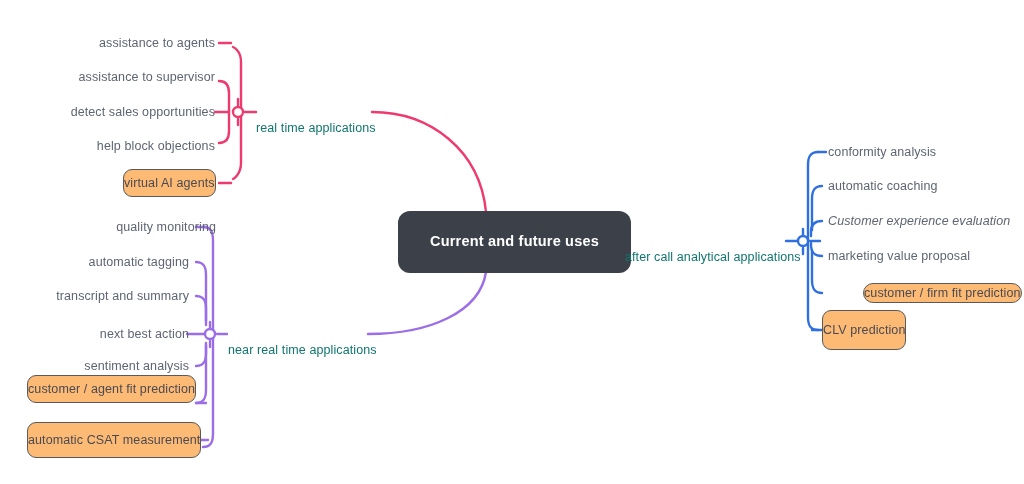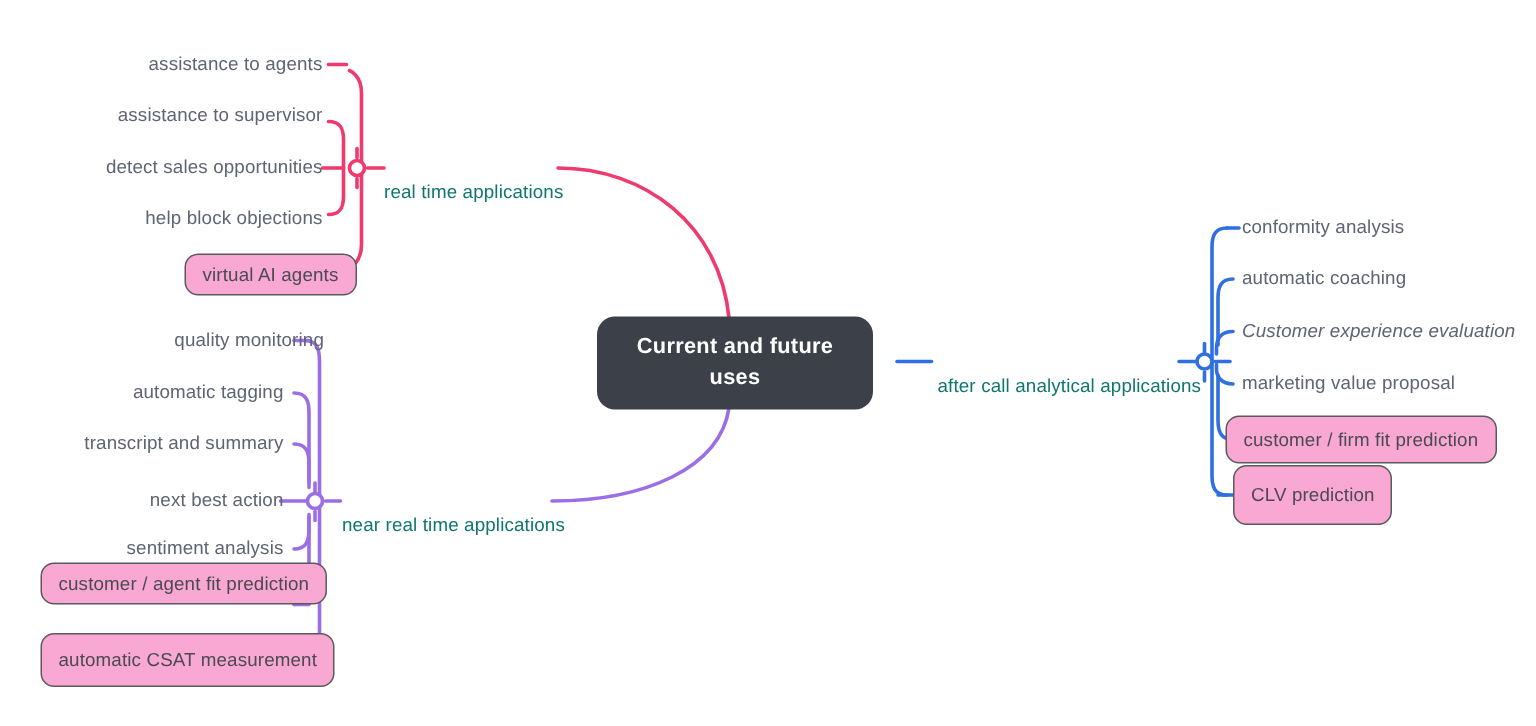--- a/index.html
+++ b/index.html
@@ -47,27 +47,27 @@
     position: absolute;
     white-space: nowrap;
     font-size: 12.5px;
     color: #0f766e;
     transform: translateY(-50%);
     letter-spacing: 0.1px;
     margin-top: 16px;
   }
   .hl-box {
     position: absolute;
-    background: #f9a8d4;
+    background: #fdba74;
     border: 1.6px solid #5a5a5a;
     border-radius: 9px;
     box-sizing: border-box;
     display: flex;
     align-items: center;
-    padding: 0 11px;
+    padding: 0 0;
     font-size: 12.5px;
     color: #4a4a52;
     white-space: nowrap;
     transform: translateY(-50%);
     letter-spacing: 0.1px;
   }
   .hl-box.anchor-right {
     justify-content: flex-start;
   }
   .central {
@@ -132,21 +132,21 @@
     <path d="M 822 293 C 814 293 812 288 812 280 L 812 250" fill="none" stroke="#2F6FE0" stroke-width="2.4" stroke-linecap="round"></path>
     <line x1="786" y1="241" x2="798" y2="241" stroke="#2F6FE0" stroke-width="2.4" stroke-linecap="round"></line>
     <line x1="810" y1="241" x2="820" y2="241" stroke="#2F6FE0" stroke-width="2.4" stroke-linecap="round"></line>
     <line x1="803" y1="229" x2="803" y2="235" stroke="#2F6FE0" stroke-width="2.4" stroke-linecap="round"></line>
     <line x1="803" y1="248" x2="803" y2="254" stroke="#2F6FE0" stroke-width="2.4" stroke-linecap="round"></line>
     <circle cx="803" cy="241" r="5" fill="#ffffff" stroke="#2F6FE0" stroke-width="2.4"></circle>
     <line x1="818" y1="152" x2="826" y2="152" stroke="#2F6FE0" stroke-width="2.4" stroke-linecap="round"></line>
     <line x1="812" y1="330" x2="824" y2="330" stroke="#2F6FE0" stroke-width="2.4" stroke-linecap="round"></line>
   </svg>
 
-  <div class="central" style="left:398px; top:211px; width:184px; height:62px;">
+  <div class="central" style="left:398px; top:211px; width:233px; height:62px;">
     <div>
       <span>Current and future uses</span>
     </div>
   </div>
 
   <div class="branch-label" style="left:256px; top:112px;">real time applications</div>
 
   <div class="branch-label" style="left:228px; top:334px;">near real time applications</div>
 
   <div class="branch-label" style="left:625px; top:241px;">after call analytical applications</div>
@@ -176,17 +176,17 @@
   <div class="hl-box" style="left:27px; top:440px; height:36px;">automatic CSAT measurement</div>
 
   <div class="node leaf-left-align" style="left:828px; top:152px;">conformity analysis</div>
 
   <div class="node leaf-left-align" style="left:828px; top:186px;">automatic coaching</div>
 
   <div class="node leaf-left-align" style="left:828px; top:221px;font-style:italic;">Customer experience evaluation</div>
 
   <div class="node leaf-left-align" style="left:828px; top:256px;">marketing value proposal</div>
 
-  <div class="hl-box anchor-right" style="left:817px; top:293px; height:32px;">customer / firm fit prediction</div>
+  <div class="hl-box anchor-right" style="left:863px; top:293px; height:20px;border-radius:11px;">customer / firm fit prediction</div>
 
   <div class="hl-box anchor-right" style="left:822px; top:330px; height:40px;">CLV prediction</div>
 
 </div>
 
 </body></html>

